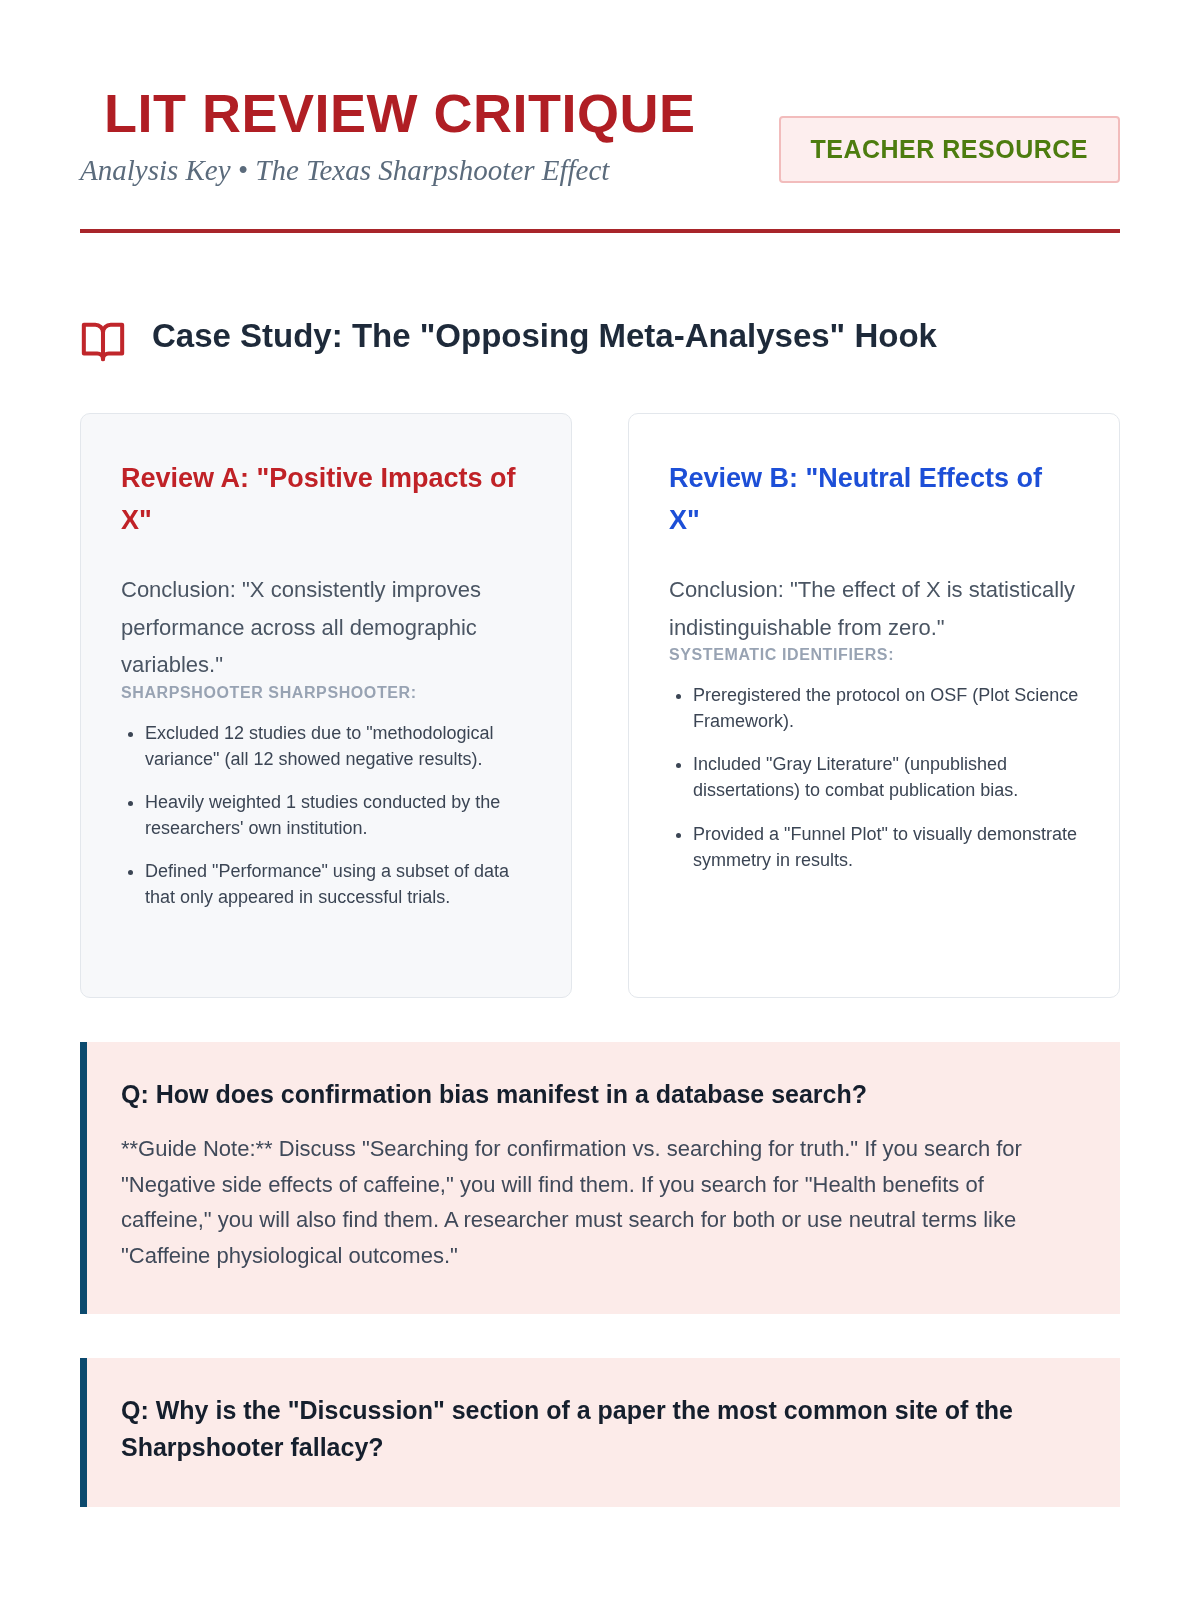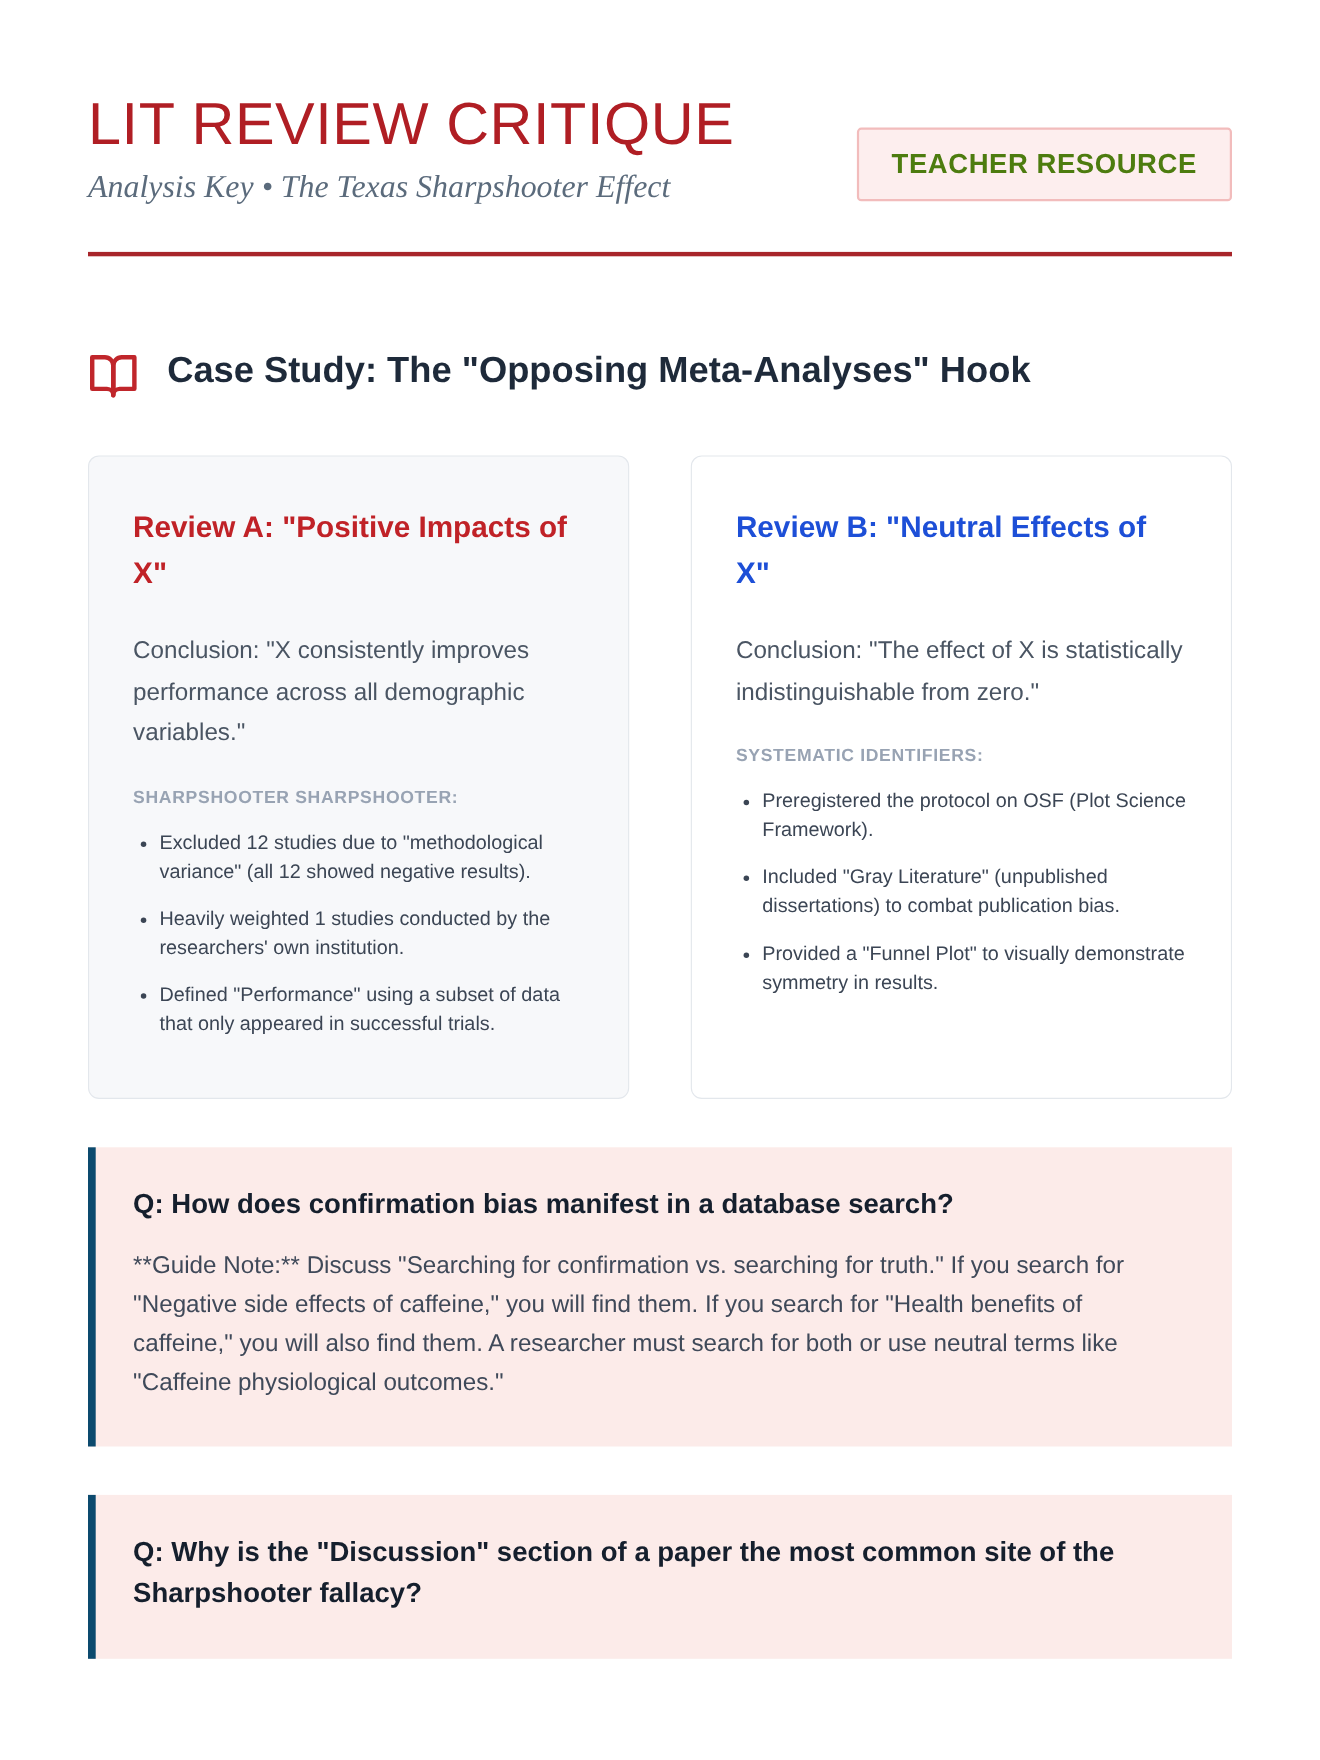--- a/index.html
+++ b/index.html
@@ -7,22 +7,22 @@
   body {
     width:1200px; height:1600px; overflow:hidden;
     font-family:"Liberation Sans", sans-serif;
     color:#1e293b;
   }
   .page { padding:85px 80px 0 80px; }
 
   
   .header { display:flex; justify-content:space-between; align-items:flex-end; }
   .header-title {
-    font-size:54px; font-weight:400; letter-spacing:0.5px;
-    color:#b01e24; line-height:1.05;
+    font-size:54px; font-weight:700; letter-spacing:0.5px;
+    color:#b01e24; line-height:1.05;margin-left:24px;
   }
   .header-subtitle {
     font-family:"Liberation Serif", serif; font-style:italic;
     font-size:29px; color:#5b6b7c; margin-top:12px;
   }
   .badge {
     border:2px solid #f2bcbc; background:#fdeeee; color:#4d7c0f;
     font-weight:700; font-size:25px; padding:17px 30px;
     border-radius:4px; letter-spacing:0.5px; margin-bottom:4px;
     white-space:nowrap;
@@ -39,21 +39,21 @@
 
   
   .cards { display:grid; grid-template-columns:1fr 1fr; gap:56px; margin-top:44px; }
   .card { border:1px solid #e3e7ec; border-radius:10px; padding:44px 40px 40px 40px; min-height:585px; }
   .card-a { background:#f7f8fa; }
   .card-b { background:#ffffff; }
   .card-title { font-size:27px; font-weight:700; line-height:1.55; }
   .card-a .card-title { color:#c02227; }
   .card-b .card-title { color:#1d4fd7; }
   .conclusion { margin-top:30px; font-size:22px; line-height:1.7; color:#4a5563; }
-  .ident-label { margin-top:32px; font-size:16px; font-weight:700; letter-spacing:0.6px; color:#98a3b3; }
+  .ident-label { font-size:16px; font-weight:700; letter-spacing:0.6px; color:#98a3b3; }
   .bullets { margin-top:18px; padding-left:24px; list-style:disc; }
   .bullets li { font-size:18px; line-height:1.45; color:#3b4554; margin-bottom:17px; }
   .bullets li:last-child { margin-bottom:0; }
 
   
   .roadmap-heading { margin-top:92px; font-size:37px; font-weight:700; color:#1e2a3a; }
   .qblock {
     margin-top:44px; background:#fcebe9;
     border-left:7px solid #0c4a6e; padding:34px 40px 40px 34px;
   }

